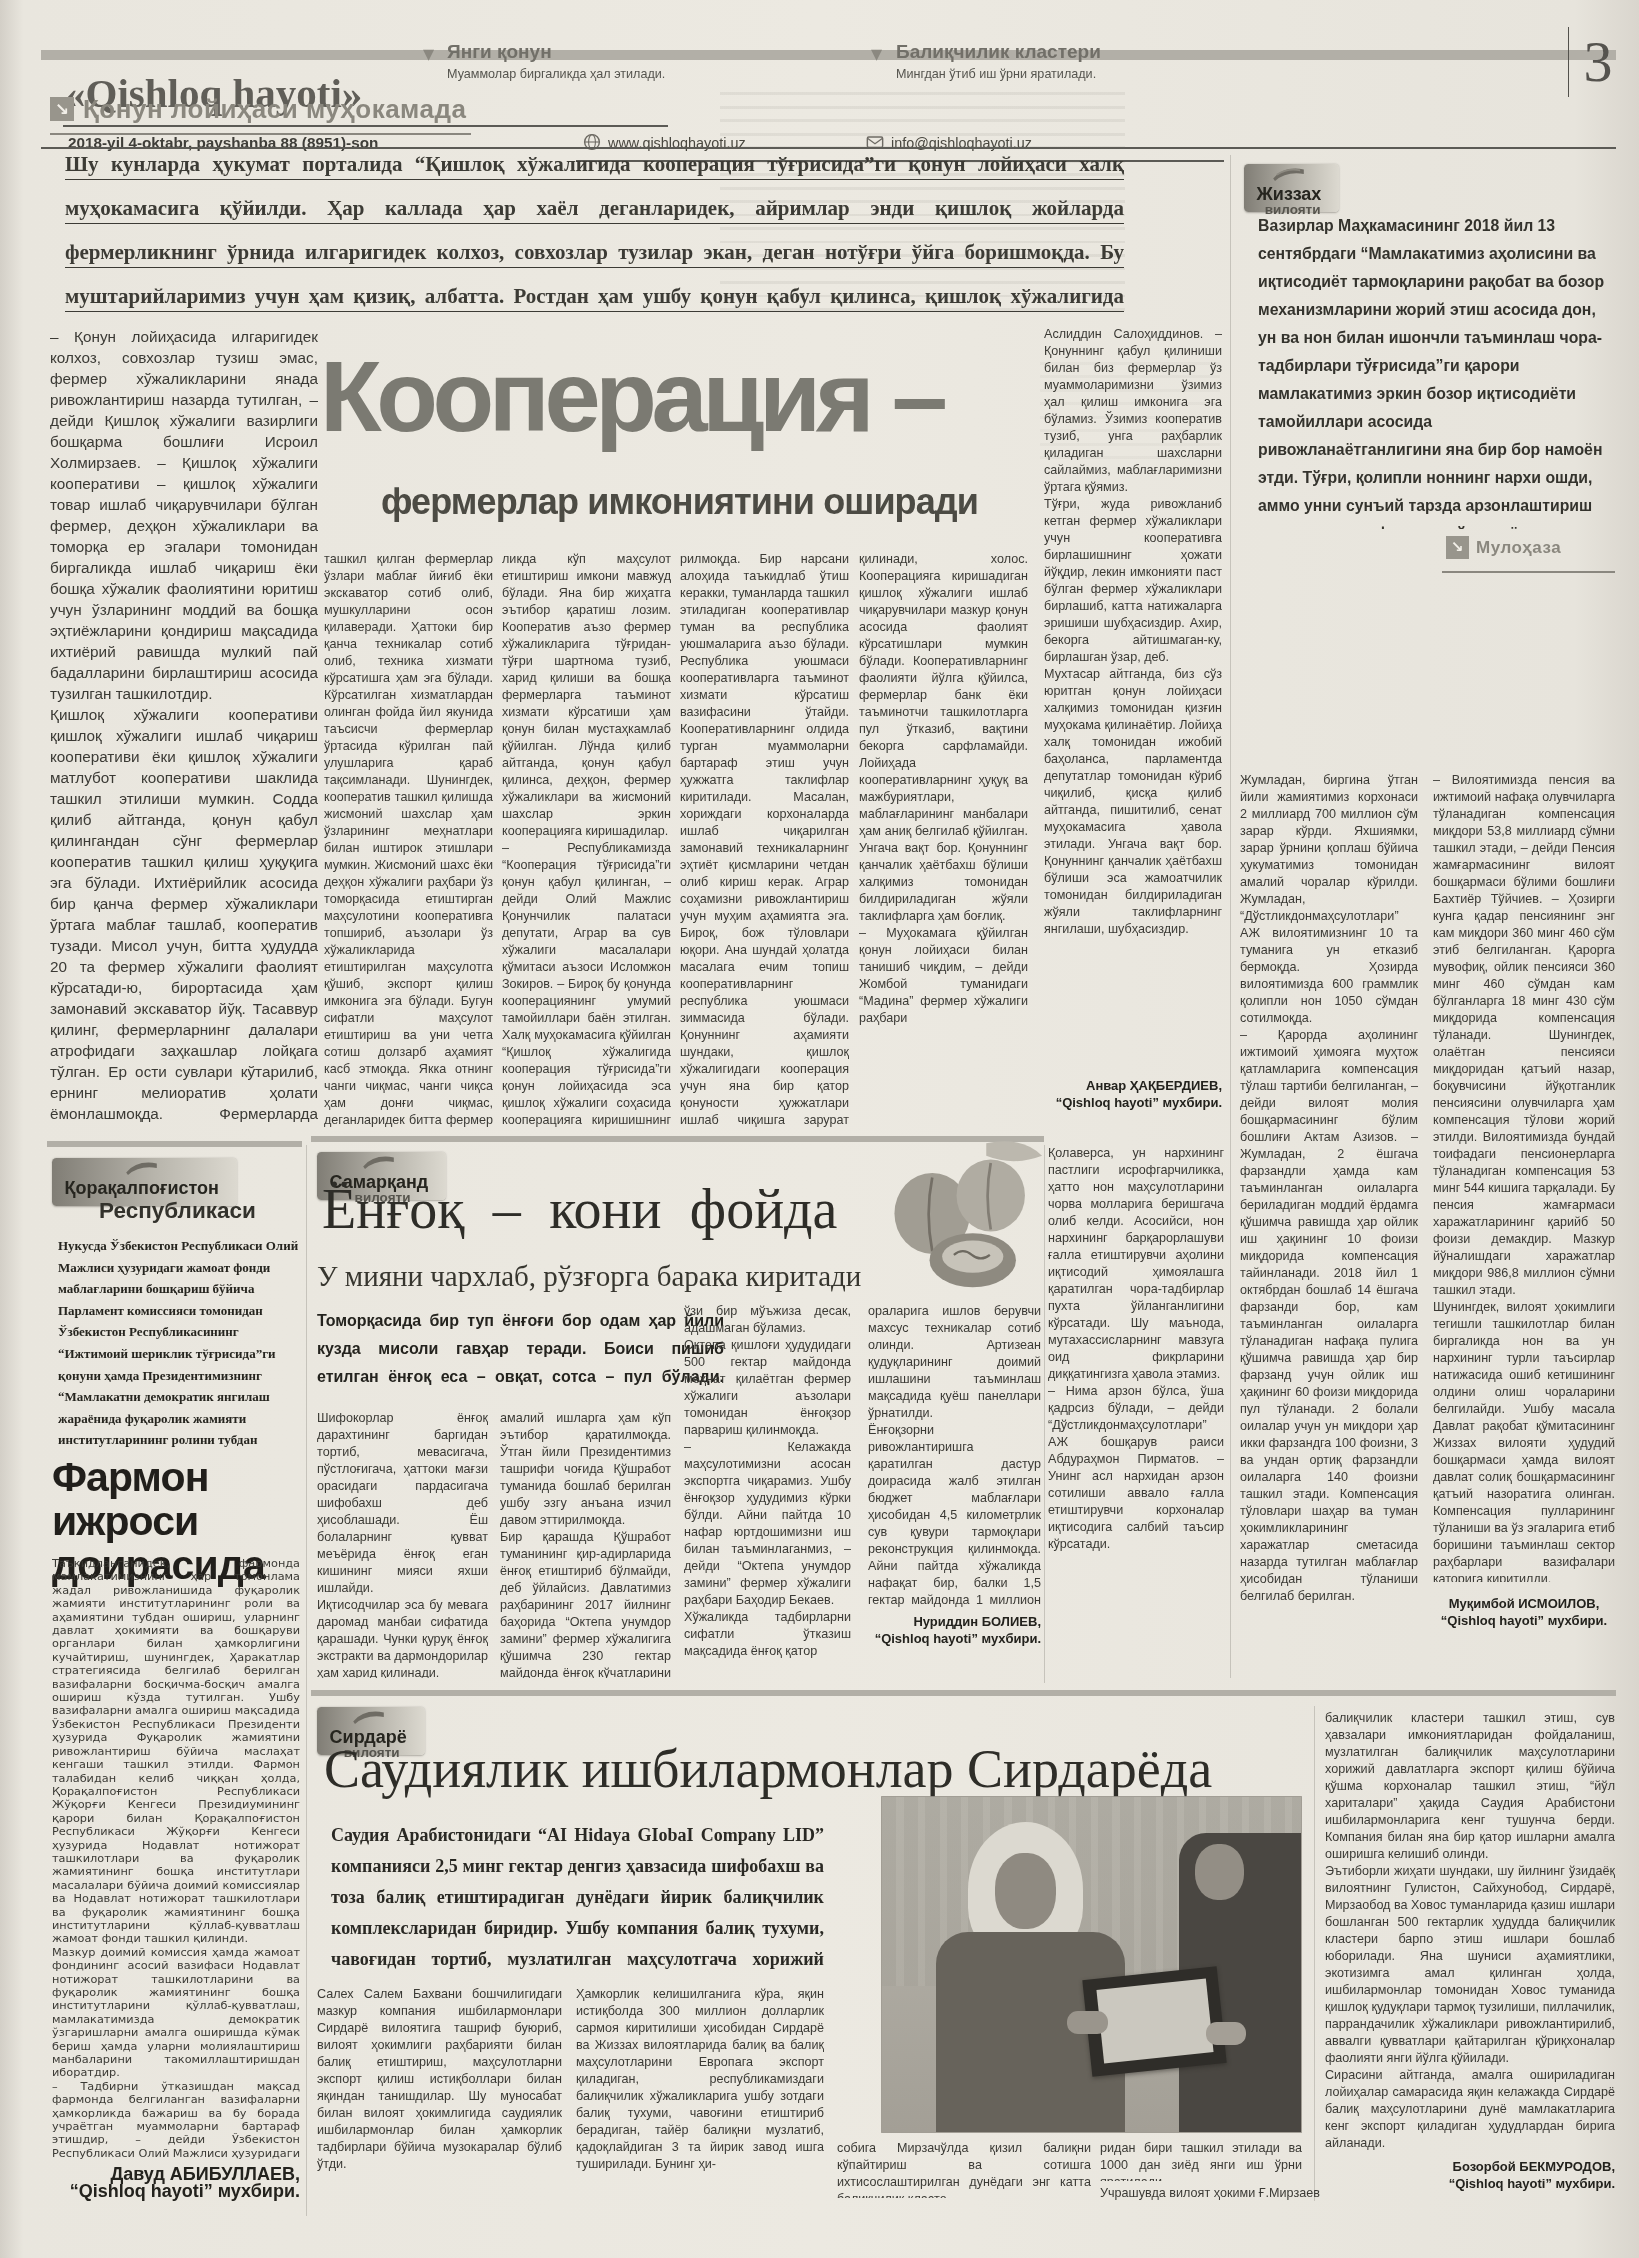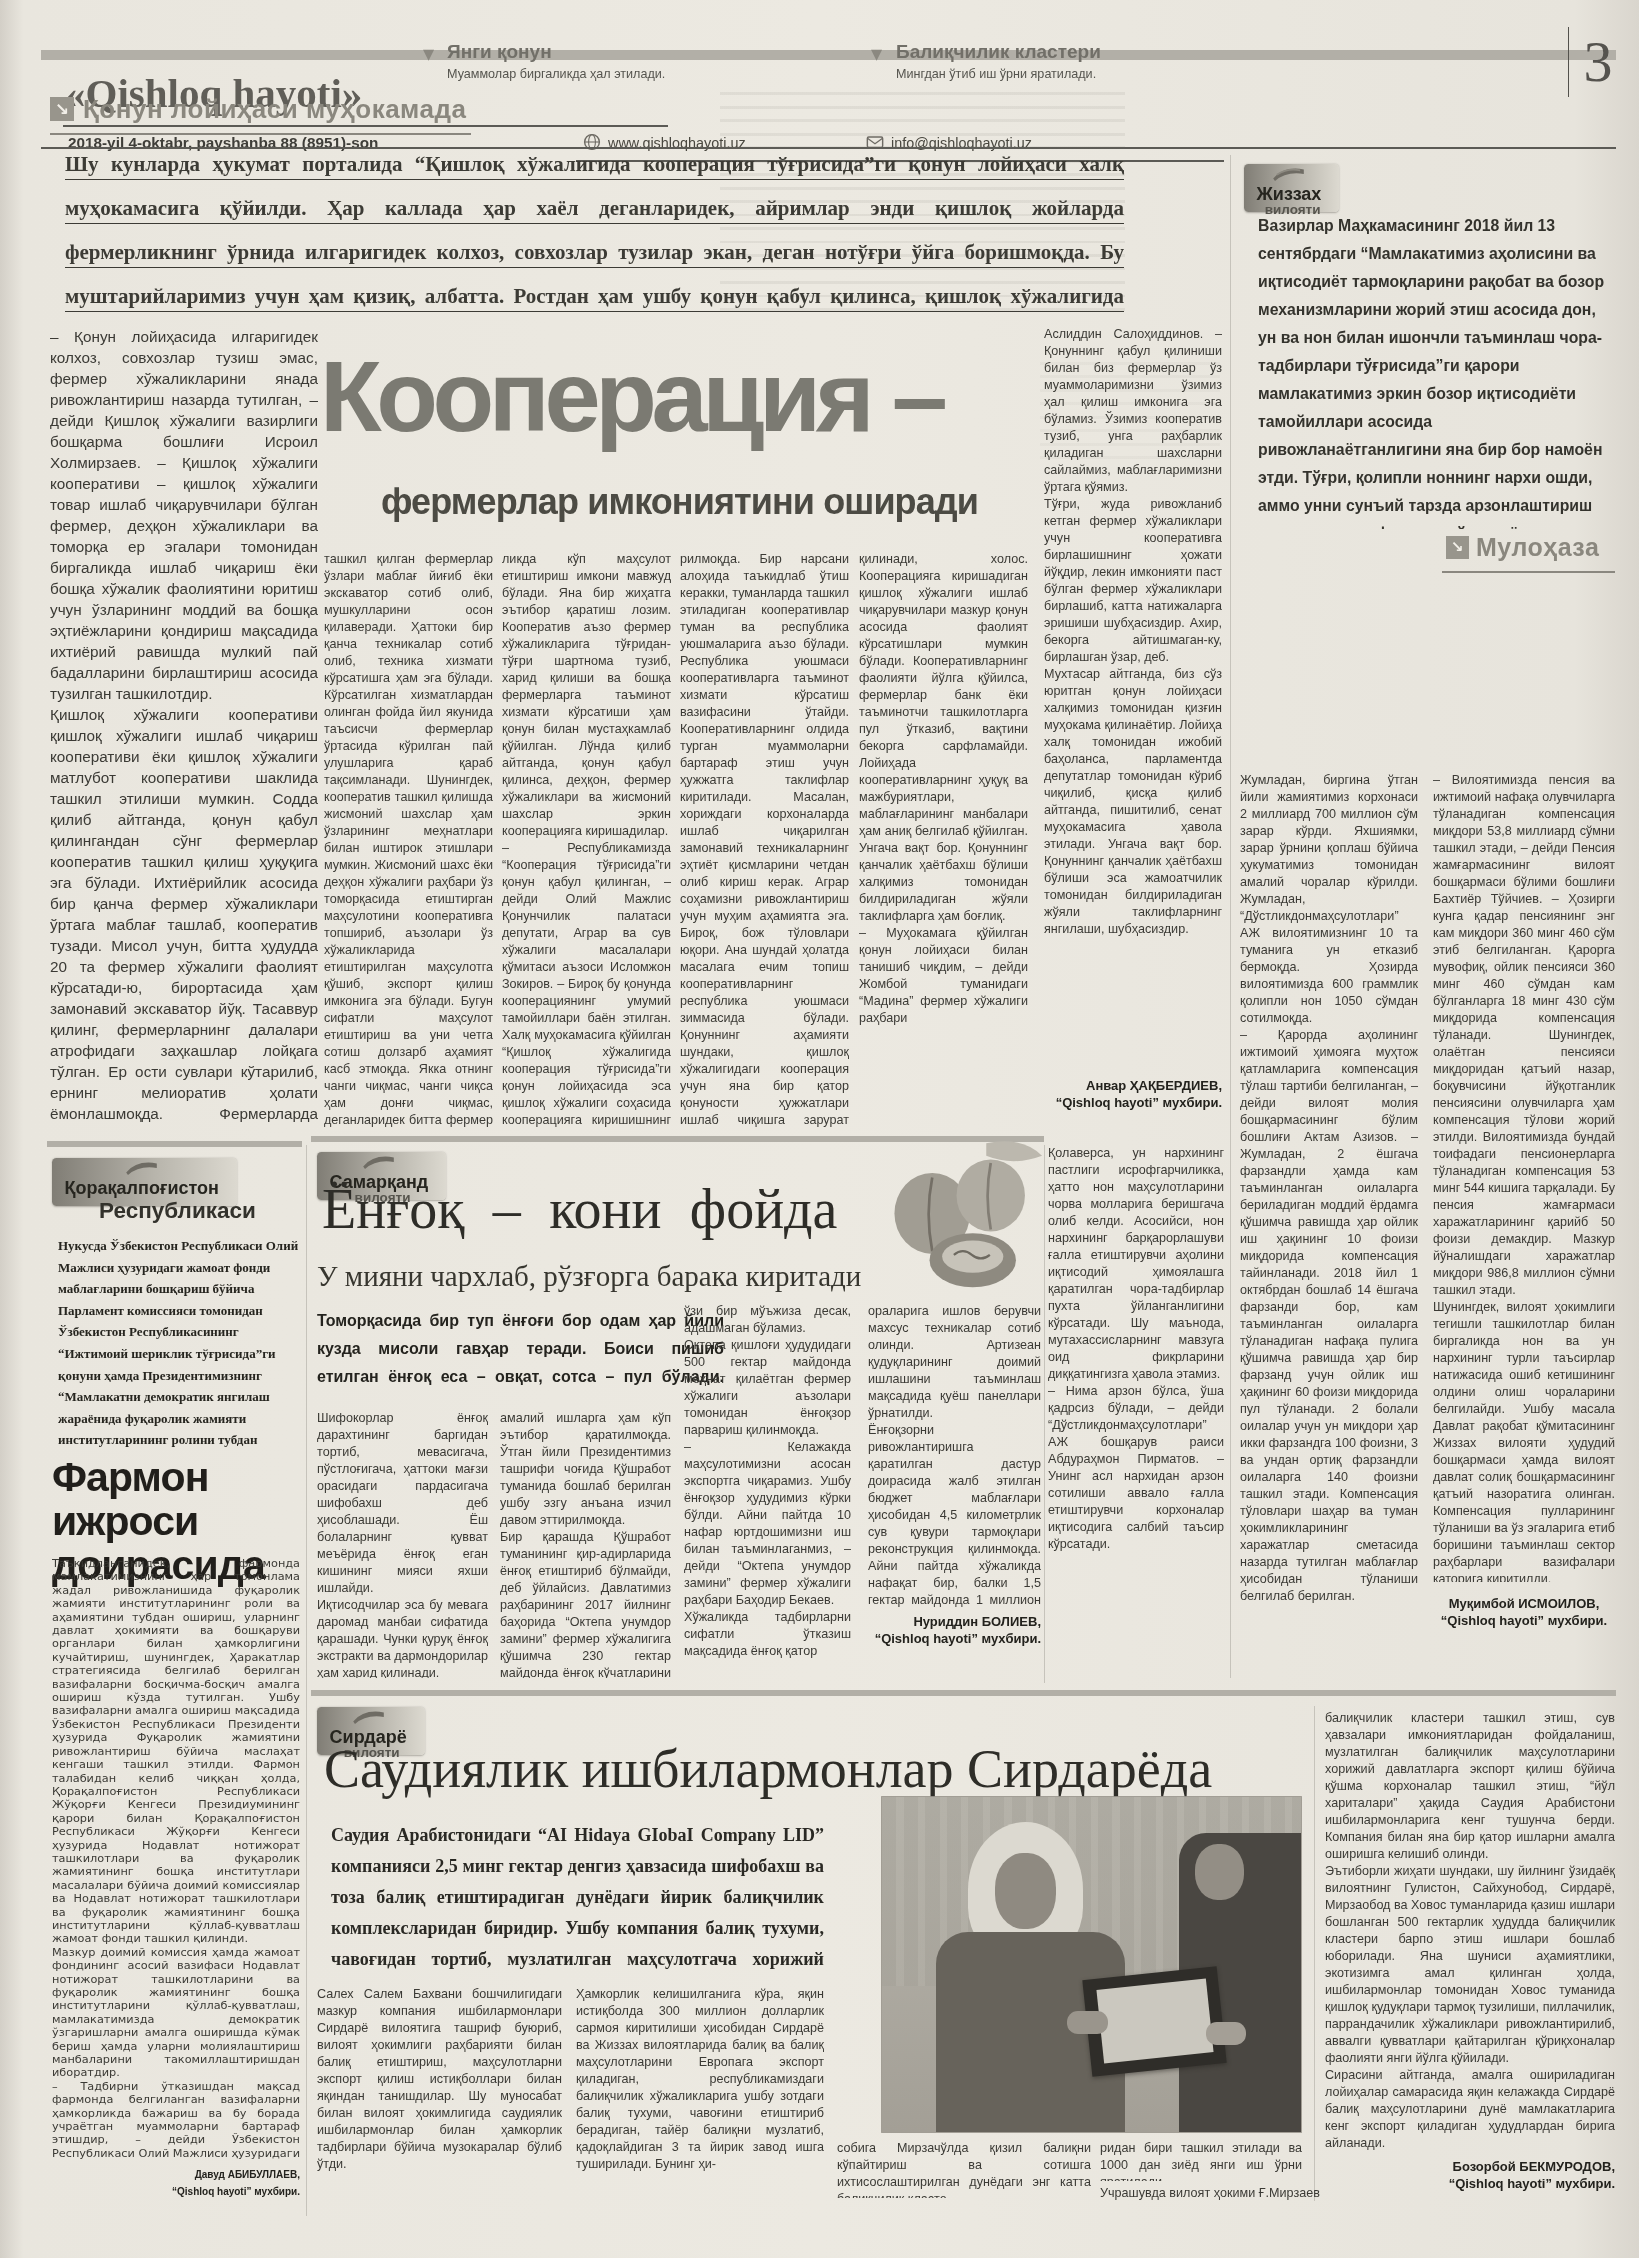--- a/index.html
+++ b/index.html
@@ -102,21 +102,21 @@
           <path d="M0 16 Q12 2 34 6 L34 11 Q14 8 2 19 Z" fill="#6f6c64"></path>
           <path d="M4 12 Q16 4 30 7" stroke="#8d8a81" stroke-width="2" fill="none"></path>
         </svg></span>
     <span class="main">Жиззах</span>
     <span class="sub">вилояти</span>
   </div>
 
   <div class="abs txt" style="left:1258px;top:212px;width:356px;height:317px;font:bold 15.8px/28px 'Liberation Sans',sans-serif;color:#34332d;text-align:left;">Вазирлар Маҳкамасининг 2018 йил 13 сентябрдаги “Мамлакатимиз аҳолисини ва иқтисодиёт тармоқларини рақобат ва бозор механизмларини жорий этиш асосида дон, ун ва нон билан ишончли таъминлаш чора-тадбирлари тўғрисида”ги қарори мамлакатимиз эркин бозор иқтисодиёти тамойиллари асосида ривожланаётганлигини яна бир бор намоён этди. Тўғри, қолипли ноннинг нархи ошди, аммо унни сунъий тарзда арзонлаштириш мазкур соҳада фаолият кўрсатаётган корхоналарни муқаррар инқироз сари етаклаётган эди.</div>
 
   <div class="abs kicker-icon" style="left:1446px;top:536px;width:22.5px;height:22.5px;font-size:15.3px;line-height:22.5px;">↘</div>
-  <div class="abs kicker-text" style="left:1476px;top:533px;font-size:25px;">Мулоҳаза</div>
+  <div class="abs kicker-text" style="left:1476px;top:533px;font-size:17px;">Мулоҳаза</div>
   <div class="abs krule" style="left:1442px;top:571px;width:173px;"></div>
 
 
   <div class="abs col txt" style="left:1048px;top:1145px;width:176px;height:527px;">Қолаверса, ун нархининг пастлиги исрофгарчиликка, ҳатто нон маҳсулотларини чорва молларига беришгача олиб келди. Асосийси, нон нархининг барқарорлашуви ғалла етиштирувчи аҳолини иқтисодий ҳимоялашга қаратилган чора-тадбирлар пухта ўйланганлигини кўрсатади. Шу маънода, мутахассисларнинг мавзуга оид фикрларини диққатингизга ҳавола этамиз.
 – Нима арзон бўлса, ўша қадрсиз бўлади, – дейди “Дўстликдонмаҳсулотлари” АЖ бошқарув раиси Абдураҳмон Пирматов. – Унинг асл нархидан арзон сотилиши аввало ғалла етиштирувчи корхоналар иқтисодига салбий таъсир кўрсатади.</div>
   <div class="abs col txt" style="left:1240px;top:772px;width:178px;height:900px;">Жумладан, биргина ўтган йили жамиятимиз корхонаси 2 миллиард 700 миллион сўм зарар кўрди. Яхшиямки, зарар ўрнини қоплаш бўйича ҳукуматимиз томонидан амалий чоралар кўрилди. Жумладан, “Дўстликдонмаҳсулотлари” АЖ вилоятимизнинг 10 та туманига ун етказиб бермоқда. Ҳозирда вилоятимизда 600 граммлик қолипли нон 1050 сўмдан сотилмоқда.
 – Қарорда аҳолининг ижтимоий ҳимояга муҳтож қатламларига компенсация тўлаш тартиби белгиланган, – дейди вилоят молия бошқармасининг бўлим бошлиғи Актам Азизов. – Жумладан, 2 ёшгача фарзандли ҳамда кам таъминланган оилаларга бериладиган моддий ёрдамга қўшимча равишда ҳар ойлик иш ҳақининг 10 фоизи миқдорида компенсация тайинланади. 2018 йил 1 октябрдан бошлаб 14 ёшгача фарзанди бор, кам таъминланган оилаларга тўланадиган нафақа пулига қўшимча равишда ҳар бир фарзанд учун ойлик иш ҳақининг 60 фоизи миқдорида пул тўланади. 2 болали оилалар учун ун миқдори ҳар икки фарзандга 100 фоизни, 3 ва ундан ортиқ фарзандли оилаларга 140 фоизни ташкил этади. Компенсация тўловлари шаҳар ва туман ҳокимликларининг харажатлар сметасида назарда тутилган маблағлар ҳисобидан тўланиши белгилаб берилган.</div>
   <div class="abs col txt" style="left:1433px;top:772px;width:182px;height:810px;">– Вилоятимизда пенсия ва ижтимоий нафақа олувчиларга тўланадиган компенсация миқдори 53,8 миллиард сўмни ташкил этади, – дейди Пенсия жамғармасининг вилоят бошқармаси бўлими бошлиғи Бахтиёр Тўйчиев. – Ҳозирги кунга қадар пенсиянинг энг кам миқдори 360 минг 460 сўм этиб белгиланган. Қарорга мувофиқ, ойлик пенсияси 360 минг 460 сўмдан кам бўлганларга 18 минг 430 сўм миқдорида компенсация тўланади. Шунингдек, олаётган пенсияси миқдоридан қатъий назар, боқувчисини йўқотганлик пенсиясини олувчиларга ҳам компенсация тўлови жорий этилди. Вилоятимизда бундай тоифадаги пенсионерларга тўланадиган компенсация 53 минг 544 кишига тарқалади. Бу пенсия жамғармаси харажатларининг қарийб 50 фоизи демакдир. Мазкур йўналишдаги харажатлар миқдори 986,8 миллион сўмни ташкил этади.
 Шунингдек, вилоят ҳокимлиги тегишли ташкилотлар билан биргаликда нон ва ун нархининг турли таъсирлар натижасида ошиб кетишининг олдини олиш чораларини белгилайди. Ушбу масала Давлат рақобат қўмитасининг Жиззах вилояти ҳудудий бошқармаси ҳамда вилоят давлат солиқ бошқармасининг қатъий назоратига олинган. Компенсация пулларининг тўланиши ва ўз эгаларига етиб боришини таъминлаш сектор раҳбарлари вазифалари қаторига киритилди.</div>
   <div class="abs byline" style="left:1433px;top:1595px;width:182px;text-align:center;">Муқимбой ИСМОИЛОВ,
@@ -134,21 +134,21 @@
   <div class="abs" style="left:99px;top:1197px;font:bold 22.5px/27px 'Liberation Sans',sans-serif;color:#33322c;">Республикаси</div>
 
   <div class="abs txt" style="left:58px;top:1235px;width:241px;height:214px;font:bold 13px/21.6px 'Liberation Serif',serif;color:#26251f;text-align:left;">Нукусда Ўзбекистон Республикаси Олий Мажлиси ҳузуридаги жамоат фонди маблағларини бошқариш бўйича Парламент комиссияси томонидан Ўзбекистон Республикасининг “Ижтимоий шериклик тўғрисида”ги қонуни ҳамда Президентимизнинг “Мамлакатни демократик янгилаш жараёнида фуқаролик жамияти институтларининг ролини тубдан ошириш чора-тадбирлари тўғрисида”ги фармони ижросига доир масалалар юзасидан тадбир ўтказилди.</div>
 
   <div class="abs" style="left:52px;top:1455px;width:252px;font:800 41px/44px 'Liberation Sans',sans-serif;color:#211f1b;white-space:pre-line;letter-spacing:-0.9px;">Фармон ижроси
 доирасида</div>
 
   <div class="abs txt" style="left:52px;top:1557px;width:248px;height:605px;font:11.3px/13.4px 'DejaVu Sans',sans-serif;color:#3b3a35;">Таъкидланганидек, фармонда мамлакатимизнинг ҳар томонлама жадал ривожланишида фуқаролик жамияти институтларининг роли ва аҳамиятини тубдан ошириш, уларнинг давлат ҳокимияти ва бошқаруви органлари билан ҳамкорлигини кучайтириш, шунингдек, Ҳаракатлар стратегиясида белгилаб берилган вазифаларни босқичма-босқич амалга ошириш кўзда тутилган. Ушбу вазифаларни амалга ошириш мақсадида Ўзбекистон Республикаси Президенти ҳузурида Фуқаролик жамиятини ривожлантириш бўйича маслаҳат кенгаши ташкил этилди. Фармон талабидан келиб чиққан ҳолда, Қорақалпоғистон Республикаси Жўқорғи Кенгеси Президиумининг қарори билан Қорақалпоғистон Республикаси Жўқорғи Кенгеси ҳузурида Нодавлат нотижорат ташкилотлари ва фуқаролик жамиятининг бошқа институтлари масалалари бўйича доимий комиссиялар ва Нодавлат нотижорат ташкилотлари ва фуқаролик жамиятининг бошқа институтларини қўллаб-қувватлаш жамоат фонди ташкил қилинди.
 Мазкур доимий комиссия ҳамда жамоат фондининг асосий вазифаси Нодавлат нотижорат ташкилотларини ва фуқаролик жамиятининг бошқа институтларини қўллаб-қувватлаш, мамлакатимизда демократик ўзгаришларни амалга оширишда кўмак бериш ҳамда уларни молиялаштириш манбаларини такомиллаштиришдан иборатдир.
 – Тадбирни ўтказишдан мақсад фармонда белгиланган вазифаларни ҳамкорликда бажариш ва бу борада учраётган муаммоларни бартараф этишдир, – дейди Ўзбекистон Республикаси Олий Мажлиси ҳузуридаги жамоат фонди директори Отабек Ҳусанов. – Шу билан бирга, “Ижтимоий шериклик тўғрисида”ги қонун ижросини таъминлаш, ташкил этилган доимий комиссиялар ва жамоат фондлари фаолиятини қўллаб-қувватлаш ҳамда Олий Мажлис ҳузуридаги жамоат фонди томонидан эълон қилинган грант танловларини тарғиб этишдан иборат.</div>
-  <div class="abs byline" style="left:52px;top:2166px;width:248px;font-size:10px;">Давуд АБИБУЛЛАЕВ,
+  <div class="abs byline" style="left:52px;top:2166px;width:248px;font-size:18px;">Давуд АБИБУЛЛАЕВ,
 “Qishloq hayoti” мухбири.</div>
 
   <div class="abs bar" style="left:311px;top:1136px;width:733px;height:6.3px;"></div>
   <div class="abs hairline" style="left:1044px;top:1145px;width:0.9px;height:538px;"></div>
 
   <div class="abs pill" style="left:317px;top:1152px;">
     <span class="swoosh"><svg width="31" height="18" viewBox="0 0 34 20">
           <path d="M0 16 Q12 2 34 6 L34 11 Q14 8 2 19 Z" fill="#6f6c64"></path>
         </svg></span>
     <span class="main">Самарқанд</span>

